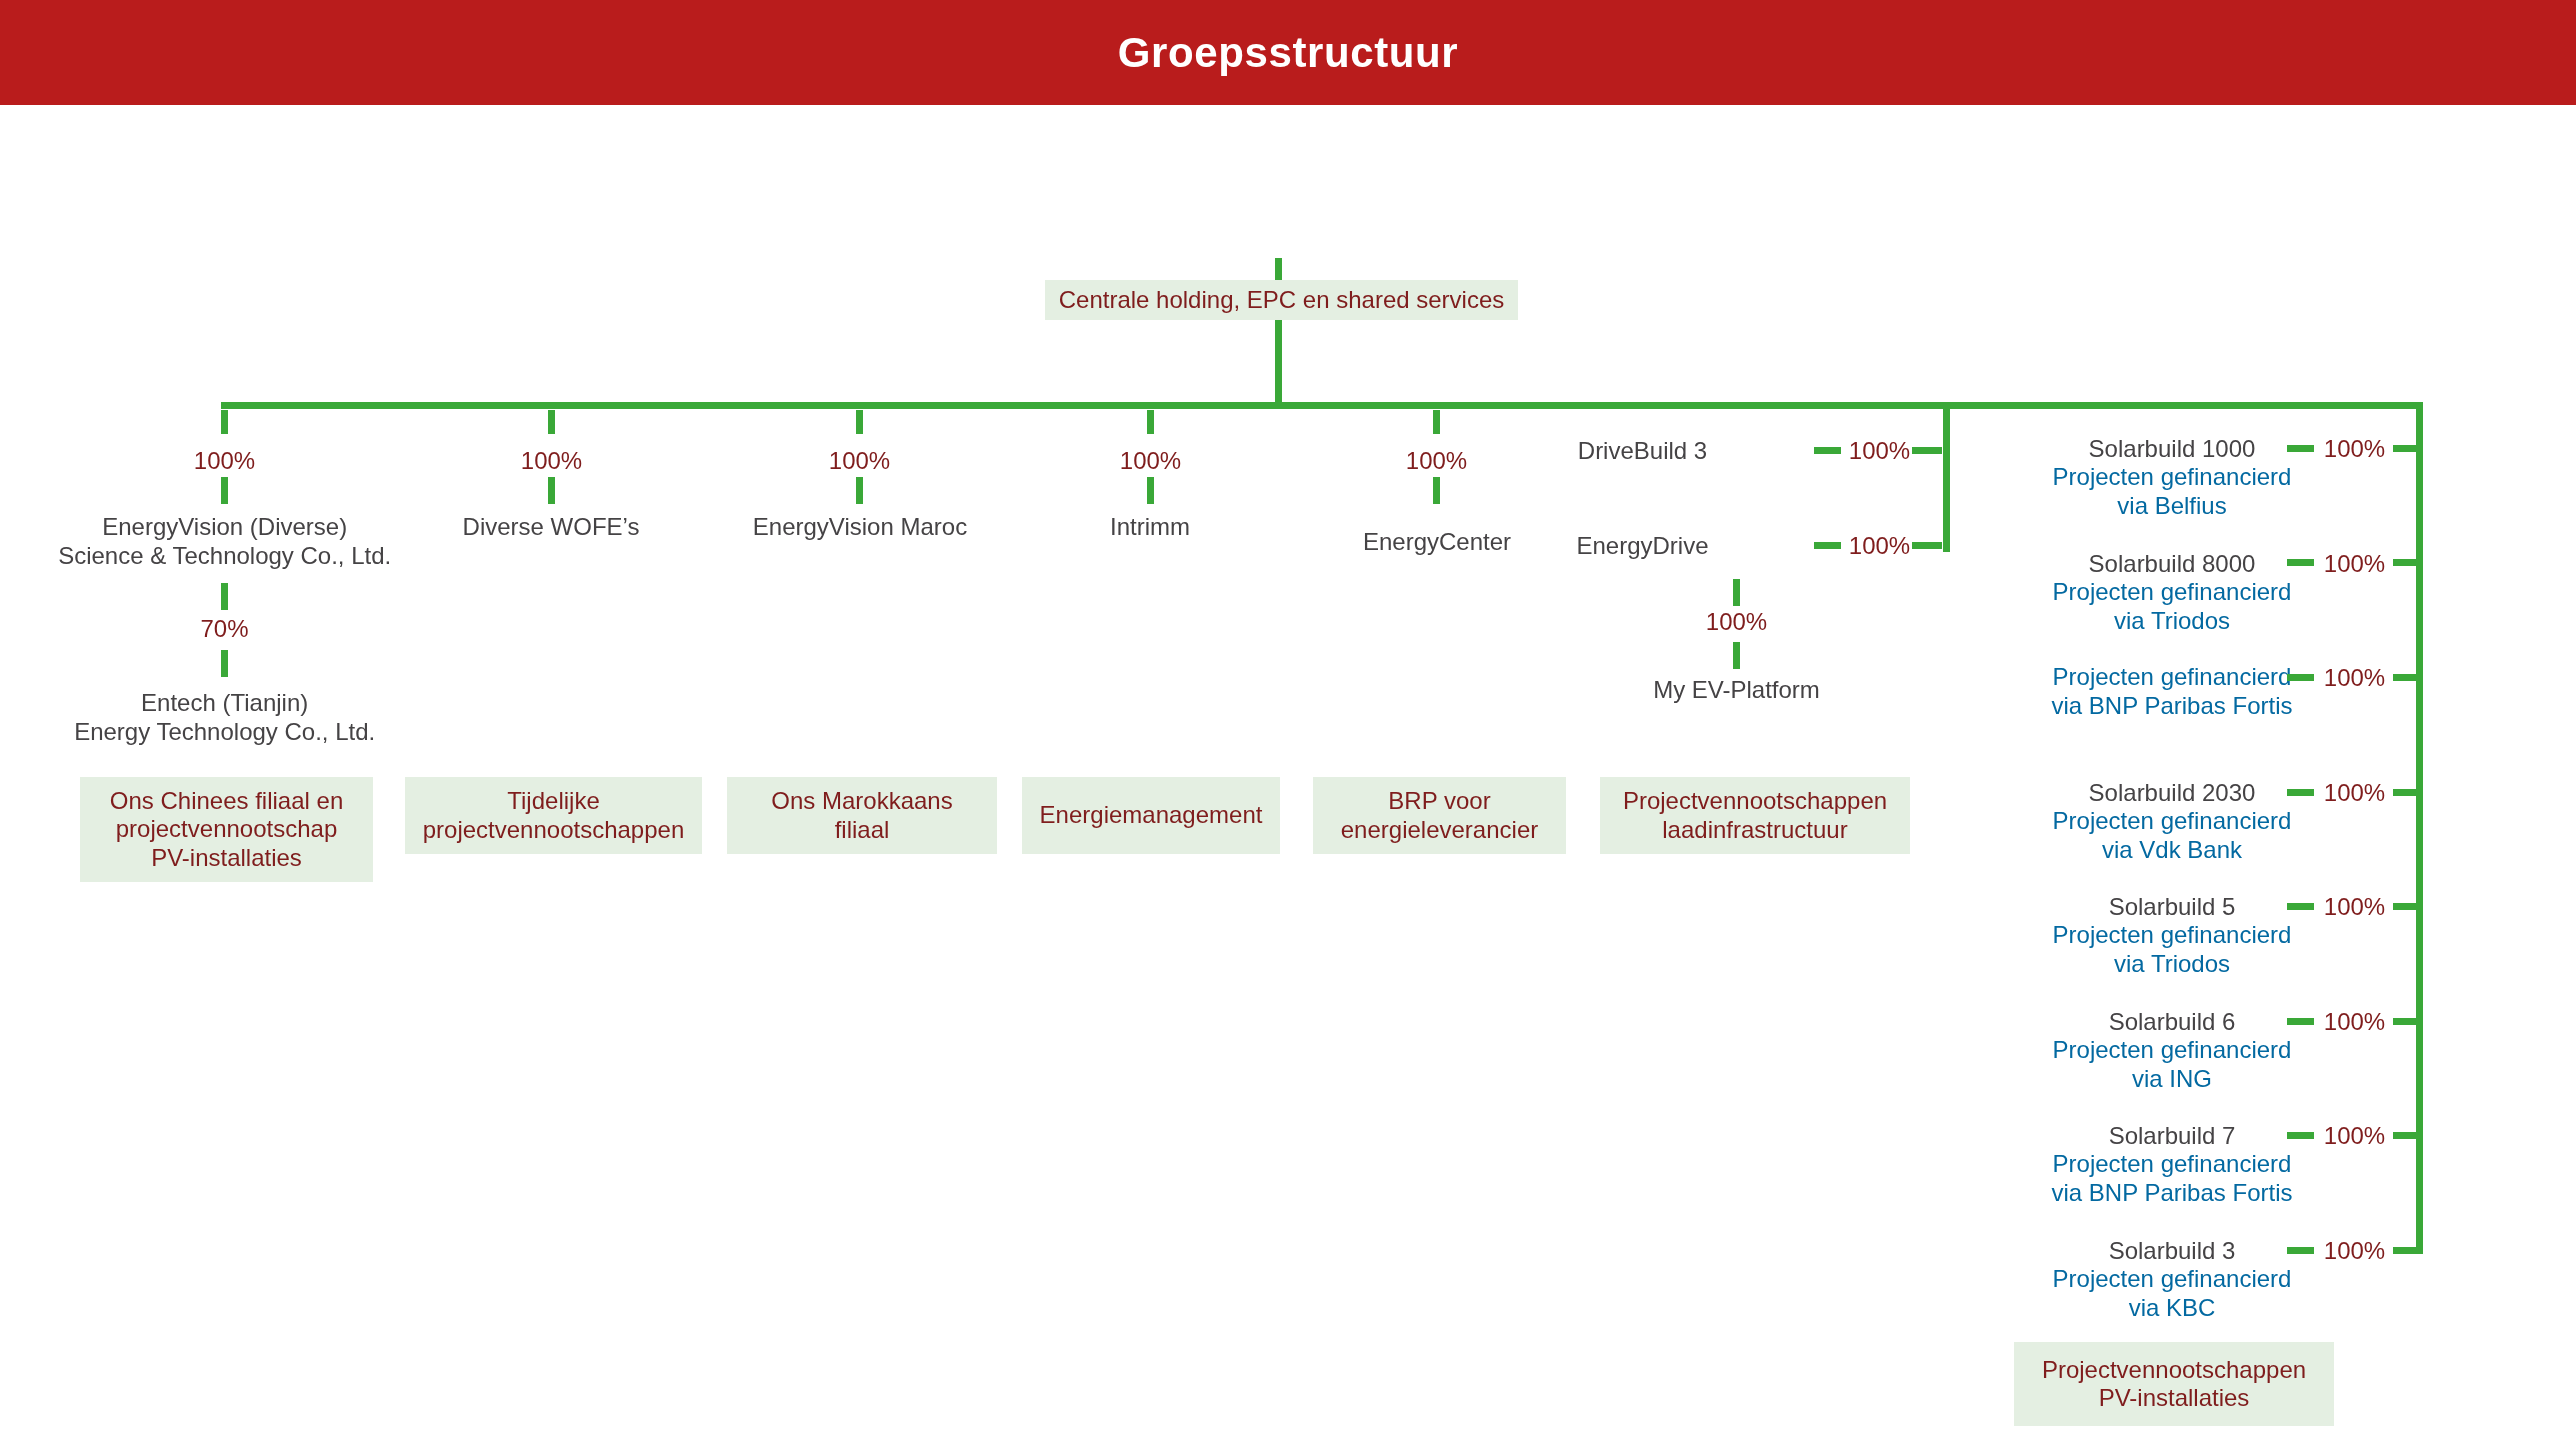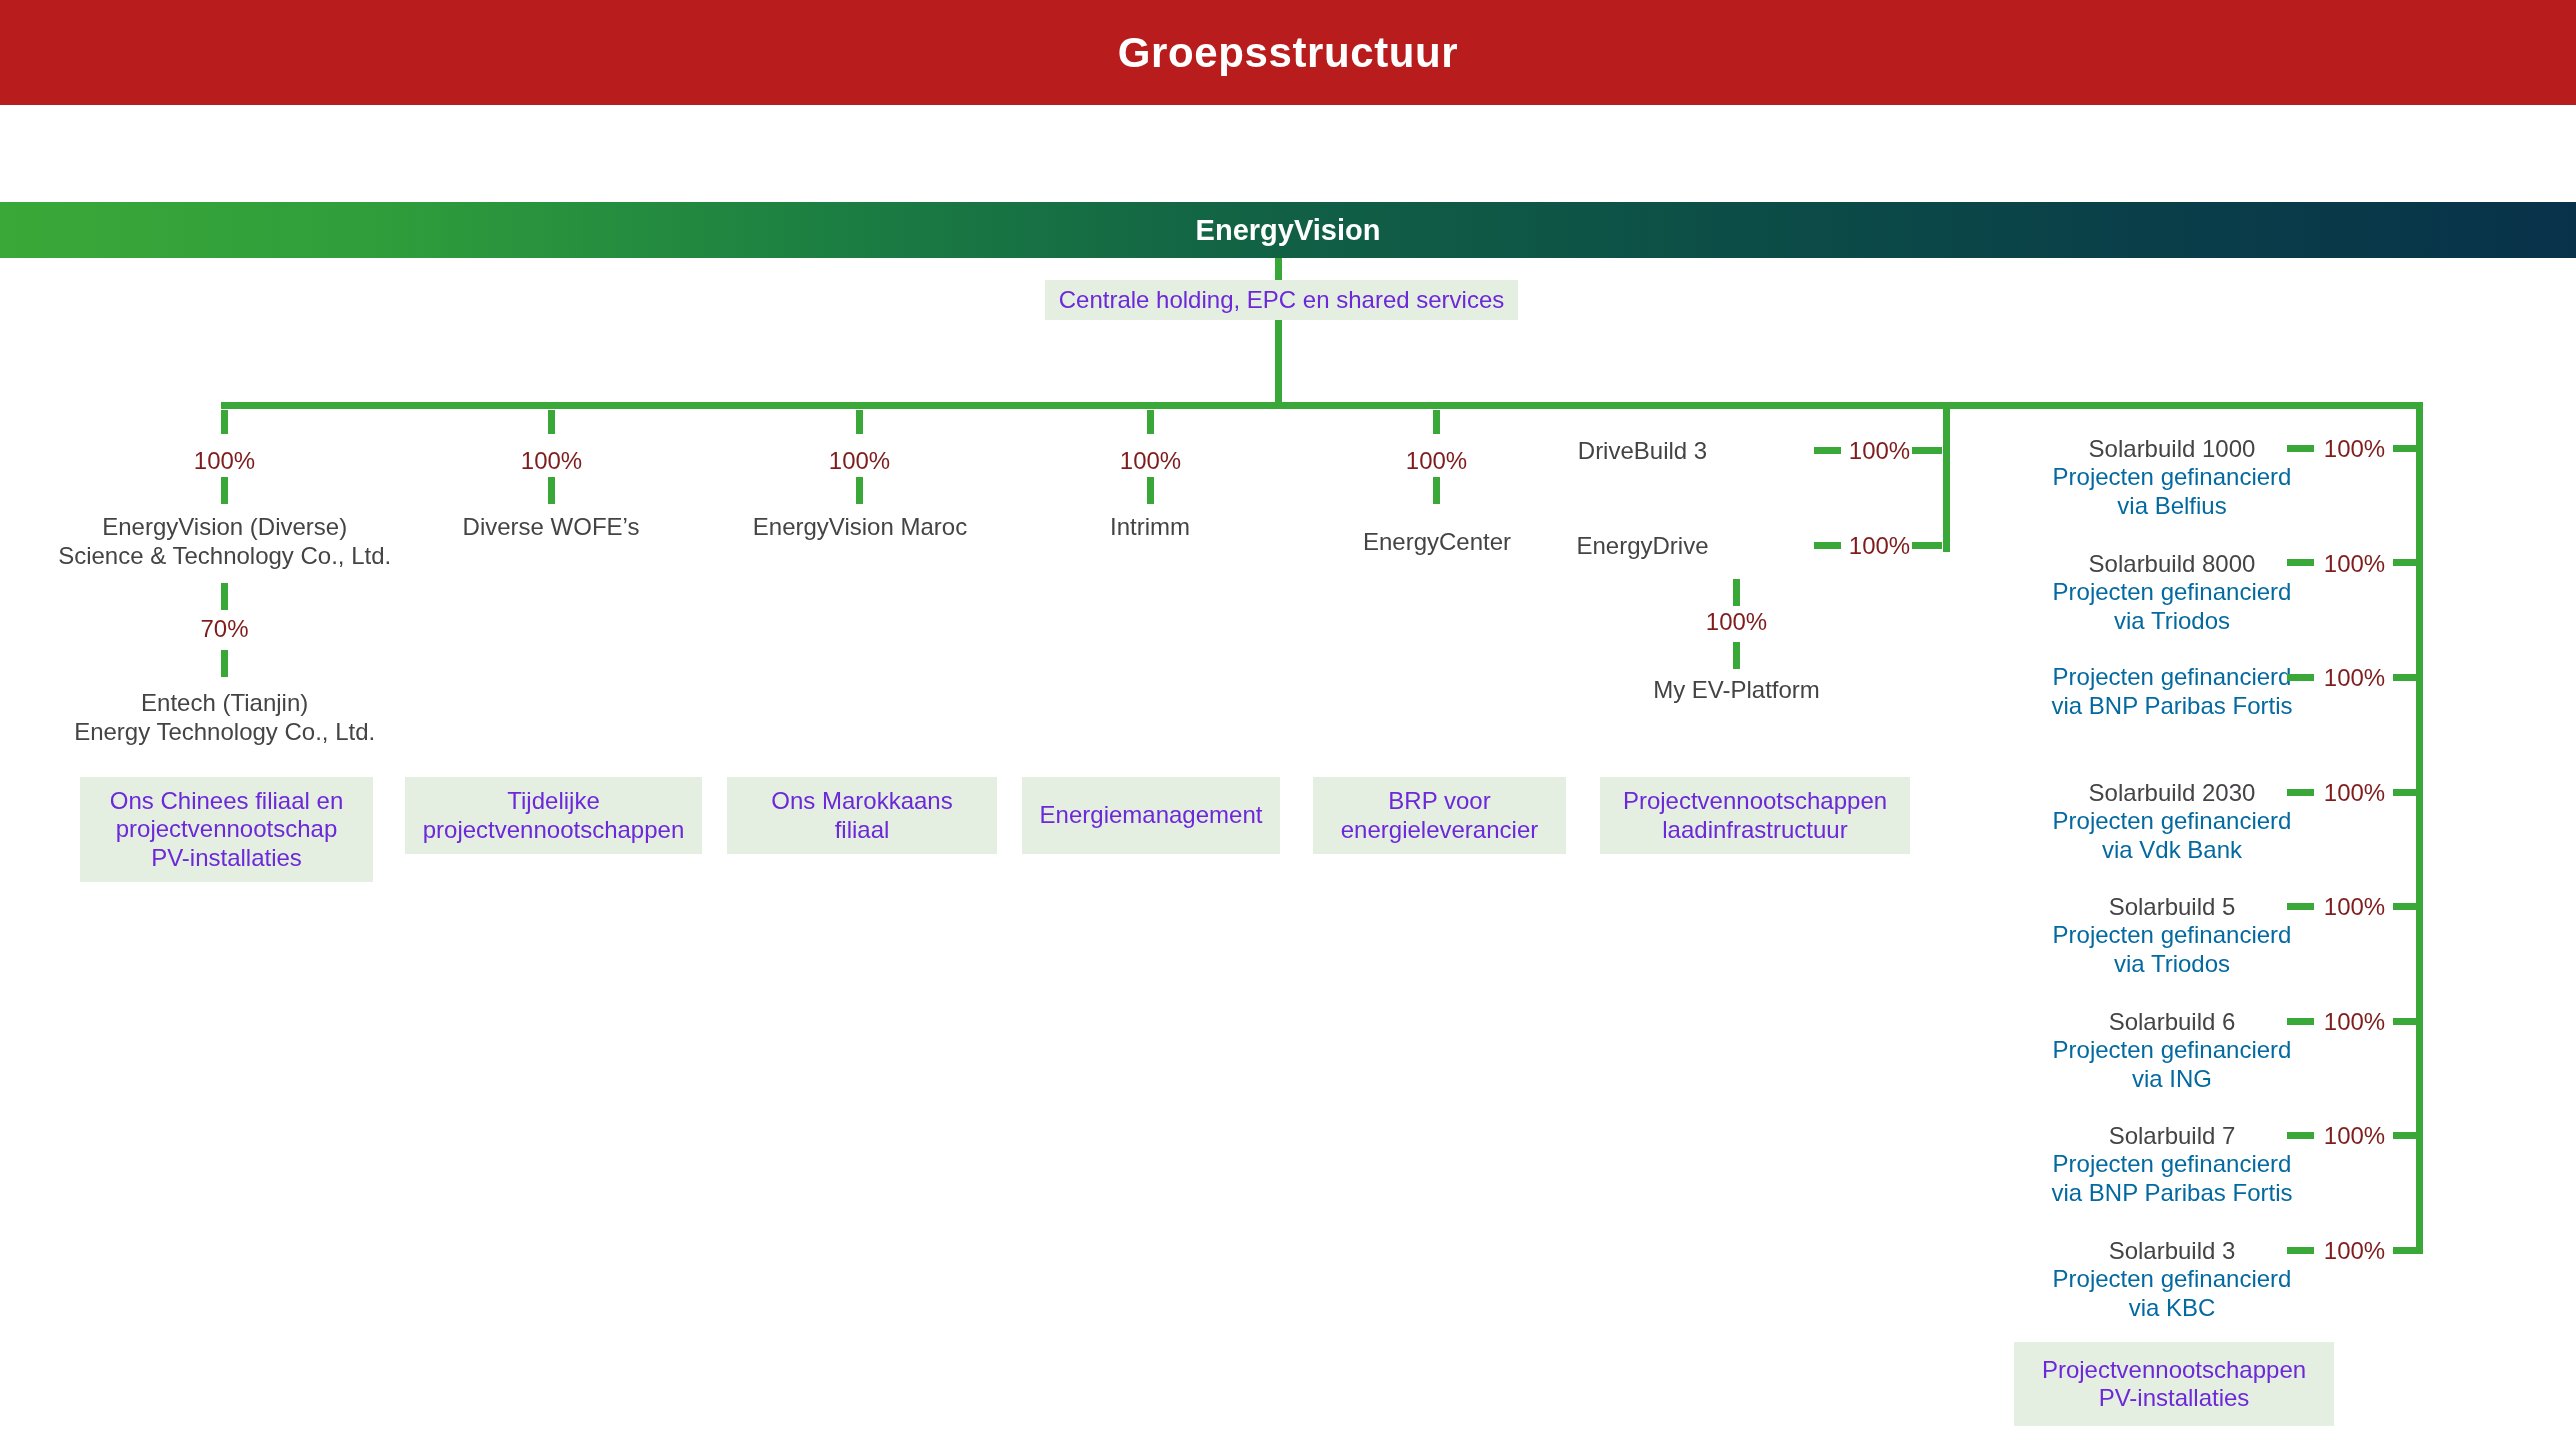--- a/index.html
+++ b/index.html
@@ -20,35 +20,32 @@
   .ln{position:absolute;background:#3aa838;}
 
   
   .pct{position:absolute;color:#7f1d1d;font-size:24px;line-height:29px;text-align:center;}
   .name{position:absolute;color:#454345;font-size:24px;line-height:28.5px;text-align:center;}
   .name.right{text-align:center;}
   .name .l1{line-height:29px;}
   .name .teal{color:#0369a1;}
 
   
-  .gbox{position:absolute;background:#e4efe2;color:#6d28d9;font-size:24px;line-height:28.5px;
+  .gbox{position:absolute;background:#e4efe2;color:#7f1d1d;font-size:24px;line-height:28.5px;
     text-align:center;display:flex;flex-direction:column;align-items:center;justify-content:center;}
 </style>
 </head>
 <body>
 
 <div class="page">
 
   <div class="title-banner">
     <div class="t">Groepsstructuur</div>
   </div>
 
-  <div class="grad-bar">
-    <div class="t">EnergyVision</div>
-  </div>
 
   <div class="ln" style="left:1275px;top:258px;width:7.3px;height:145px;"></div>
 
   <div class="gbox" style="left:1045px;top:280px;width:473px;height:40px;">
     <div>Centrale holding, EPC en shared services</div>
   </div>
 
   <div class="ln" style="left:221px;top:402px;width:2202px;height:7.3px;"></div>
 
   <div class="ln" style="left:221px;top:410px;width:7.3px;height:24px;"></div>

